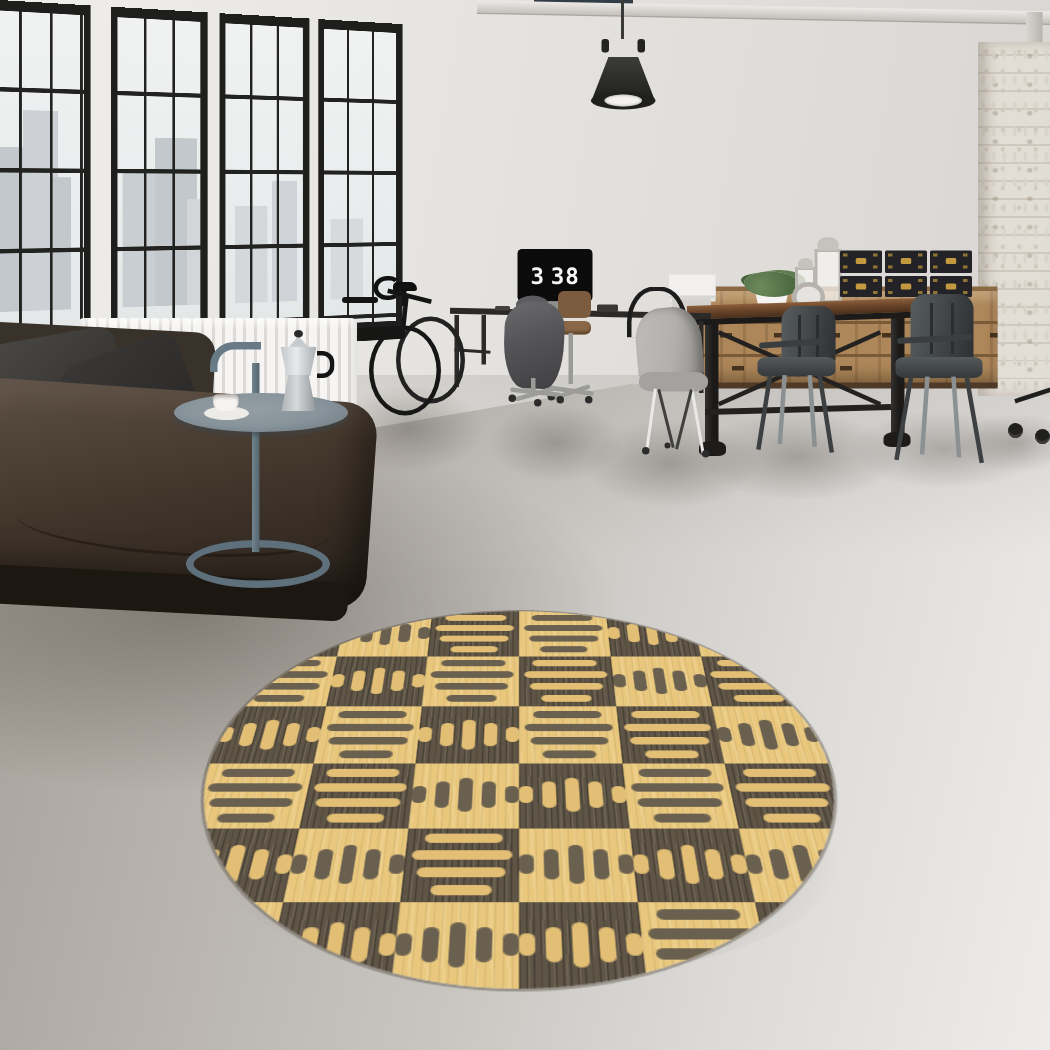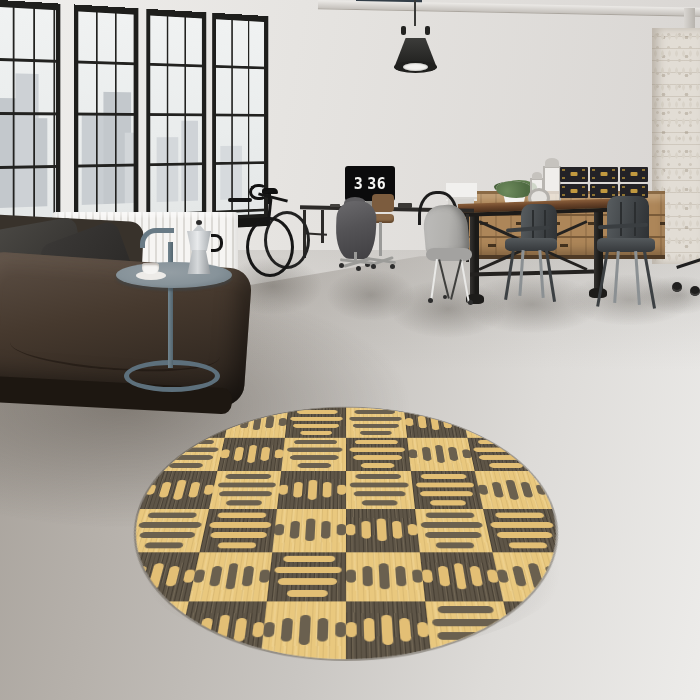--- a/index.html
+++ b/index.html
@@ -346,21 +346,21 @@
   <div class="abs tolix-leg lite" style="left:615px;top:251px;height:52px;transform:rotate(4deg)"></div>
   <div class="abs tolix-leg lite" style="left:636px;top:251px;height:54px;transform:rotate(-4deg)"></div>
 
   <div class="abs desk-top"></div>
   <div class="abs desk-leg" style="left:303px;top:210px;height:48px"></div>
   <div class="abs desk-leg" style="left:321px;top:210px;height:33px"></div>
   <div class="abs desk-stretch"></div>
   <div class="abs desk-leg" style="left:466px;top:214px;height:48px"></div>
   <div class="abs monitor">
     <span>3</span>
-      <span>36</span>
+      <span>38</span>
   </div>
   <div class="abs monitor-neck"></div>
   <div class="abs monitor-base"></div>
   <div class="abs desk-item1"></div>
   <div class="abs desk-item2"></div>
 
   <div class="abs wood-back"></div>
   <div class="abs wood-seat"></div>
   <div class="abs chair-col" style="left:379px;top:222px;height:34px"></div>
   <div class="abs star-base" style="left:366px;top:259px;width:30px;transform:rotate(8deg)"></div>

